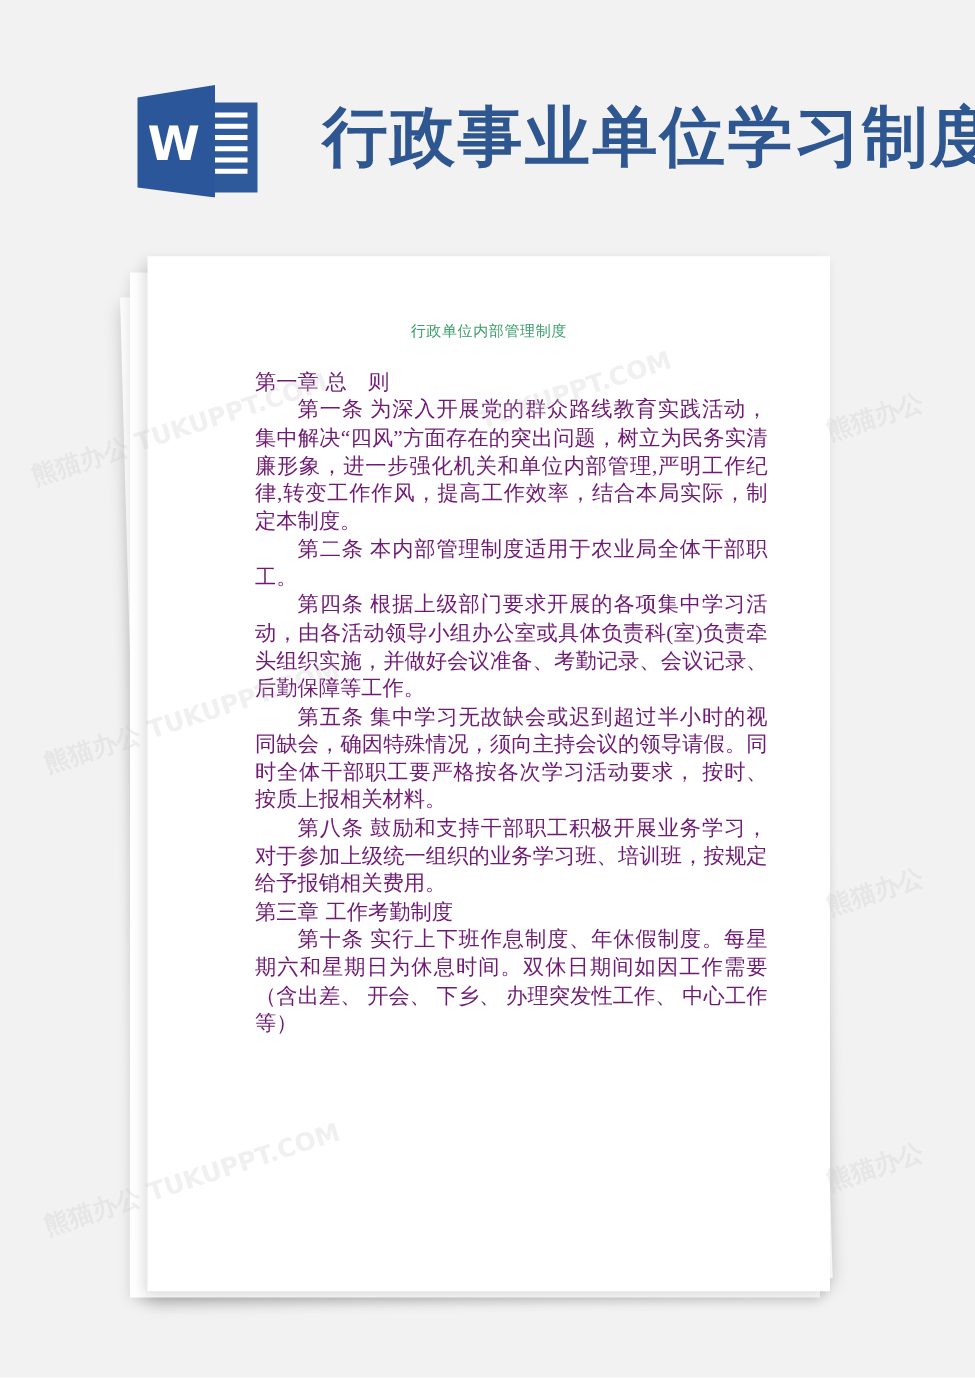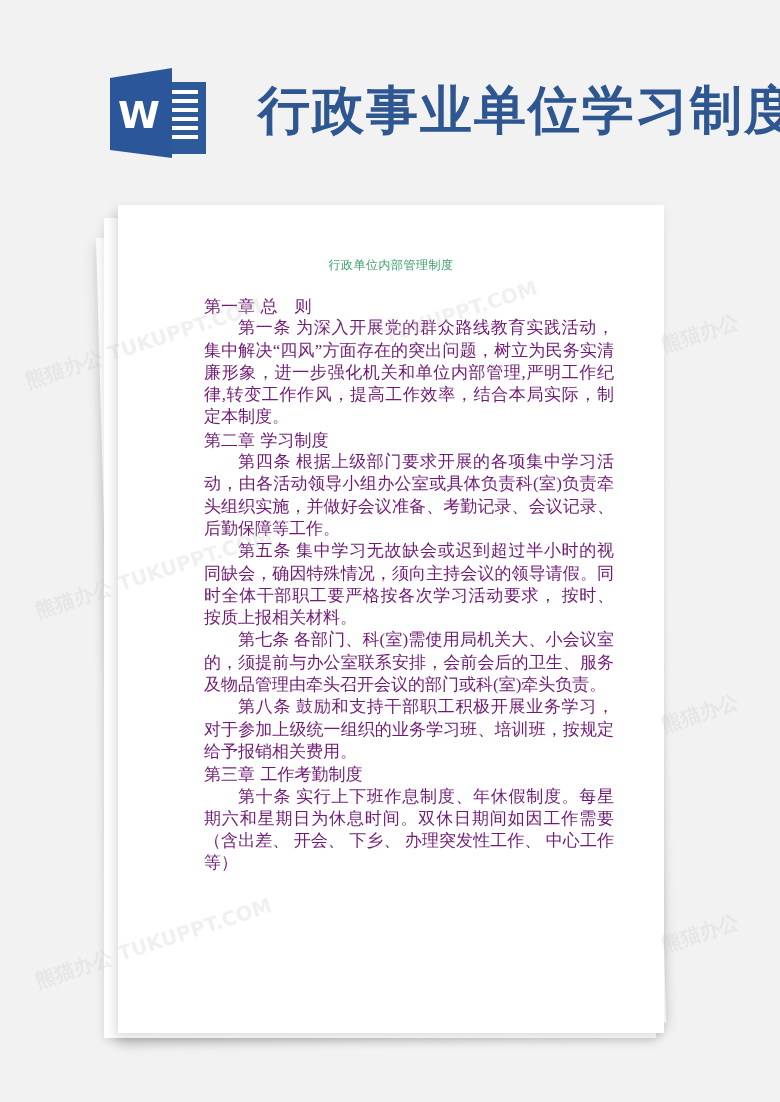--- a/index.html
+++ b/index.html
@@ -70,24 +70,23 @@
 </div>
 
 <div class="paper-back"></div>
 <div class="paper-mid"></div>
 
 <div class="paper">
   <div class="doc-heading">行政单位内部管理制度</div>
   <div class="doc-body" id="doc-body">
       <p class="chapter">第一章 总　则</p>
       <p class="article">第一条 为深入开展党的群众路线教育实践活动，集中解决“四风”方面存在的突出问题，树立为民务实清廉形象，进一步强化机关和单位内部管理,严明工作纪律,转变工作作风，提高工作效率，结合本局实际，制定本制度。</p>
-      <p class="chapter">第二章 学习制度</p>
+      <p class="article">第二条 本内部管理制度适用于农业局全体干部职工。</p>
       <p class="article">第四条 根据上级部门要求开展的各项集中学习活动，由各活动领导小组办公室或具体负责科(室)负责牵头组织实施，并做好会议准备、考勤记录、会议记录、后勤保障等工作。</p>
       <p class="article">第五条 集中学习无故缺会或迟到超过半小时的视同缺会，确因特殊情况，须向主持会议的领导请假。同时全体干部职工要严格按各次学习活动要求， 按时、按质上报相关材料。</p>
-      <p class="article">第七条 各部门、科(室)需使用局机关大、小会议室的，须提前与办公室联系安排，会前会后的卫生、服务及物品管理由牵头召开会议的部门或科(室)牵头负责。</p>
       <p class="article">第八条 鼓励和支持干部职工积极开展业务学习，对于参加上级统一组织的业务学习班、培训班，按规定给予报销相关费用。</p>
       <p class="chapter">第三章 工作考勤制度</p>
       <p class="article">第十条 实行上下班作息制度、年休假制度。每星期六和星期日为休息时间。双休日期间如因工作需要（含出差、 开会、 下乡、 办理突发性工作、 中心工作等）</p>
     </div>
 </div>
 
 <div class="watermark" style="left:20px; top:330px;">熊猫办公 TUKUPPT.COM</div>
 <div class="watermark" style="left:380px; top:300px;">TUKUPPT.COM</div>
 <div class="watermark" style="left:660px; top:320px;">熊猫办公</div>
 <div class="watermark" style="left:30px; top:560px;">熊猫办公 TUKUPPT.COM</div>

